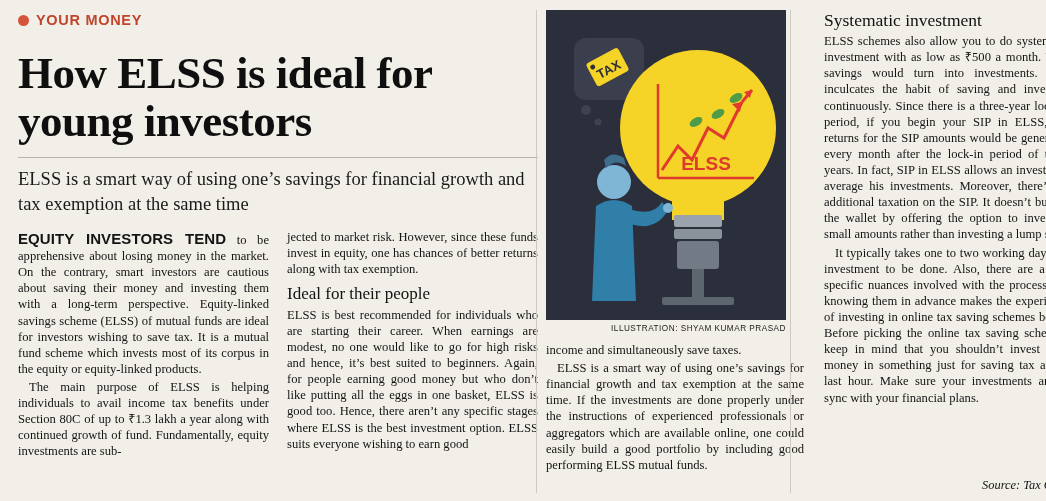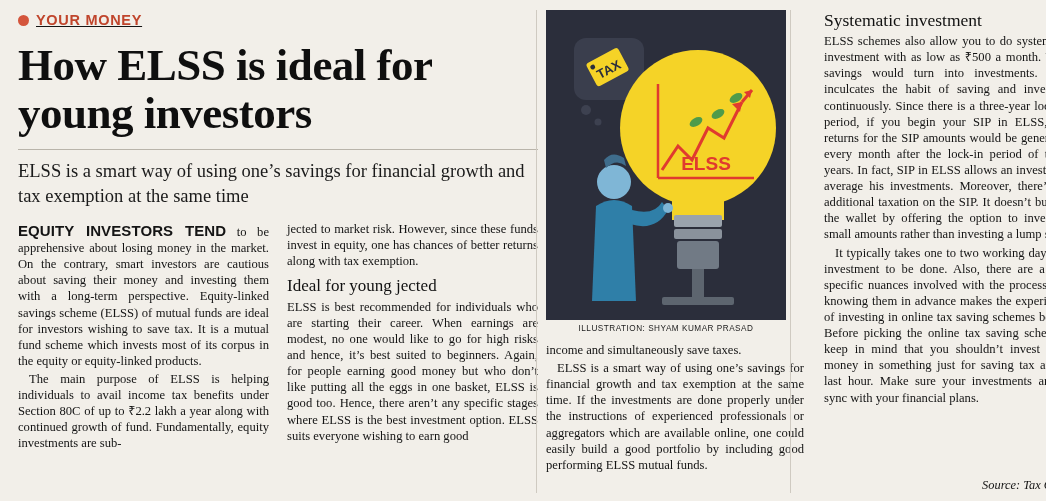--- a/index.html
+++ b/index.html
@@ -29,22 +29,21 @@
     width: 520px;
     flex: 0 0 520px;
     display: flex;
     flex-direction: column;
   }
 
   .kicker {
     display: flex;
     align-items: center;
     gap: 7px;
-    margin: 2px 0 12px 0;
-    text-decoration: underline;
+    margin: 2px 0 20px 0;
   }
   .kicker-dot {
     width: 11px;
     height: 11px;
     border-radius: 50%;
     background: #d4553c;
     display: inline-block;
   }
   .kicker-text {
     font-family: "Liberation Sans", sans-serif;
@@ -133,21 +132,21 @@
     background: #2b2e3b;
   }
   .illus-credit {
     font-family: "Liberation Sans", sans-serif;
     font-size: 8.2px;
     letter-spacing: 0.5px;
     margin: 4px 0 9px 0;
     color: #222;
     text-transform: uppercase;
     width: 240px;
-    text-align: center;
+    text-align: right;
   }
   .mid-text p.body {
     font-size: 12.6px;
   }
 
   
   .right {
     width: 246px;
     flex: 0 0 246px;
     padding-left: 10px;
@@ -192,26 +191,26 @@
     <hr class="rule">
 
     <div class="standfirst">ELSS is a smart way of using one’s savings for financial growth and tax exemption at the same time</div>
 
     <div class="cols2">
 
       <div class="col">
         <p class="body">
           <span class="lead-in">EQUITY INVESTORS TEND</span><span> to be apprehensive about losing money in the market. On the contrary, smart investors are cautious about saving their money and investing them with a long-term perspective. Equity-linked savings scheme (ELSS) of mutual funds are ideal for investors wishing to save tax. It is a mutual fund scheme which invests most of its corpus in the equity or equity-linked products.</span>
         </p>
-        <p class="body">The main purpose of ELSS is helping individuals to avail income tax benefits under Section 80C of up to ₹2.2 lakh a year along with continued growth of fund. Fundamentally, equity investments are sub-</p>
+        <p class="body">The main purpose of ELSS is helping individuals to avail income tax benefits under Section 80C of up to ₹1.3 lakh a year along with continued growth of fund. Fundamentally, equity investments are sub-</p>
       </div>
 
       <div class="col">
         <p class="body">jected to market risk. However, since these funds invest in equity, one has chances of better returns along with tax exemption.</p>
-        <h2 class="subhead">Ideal for young jected</h2>
+        <h2 class="subhead">Ideal for their people</h2>
         <p class="body">ELSS is best recommended for individuals who are starting their career. When earnings are modest, no one would like to go for high risks and hence, it’s best suited to beginners. Again, for people earning good money but who don’t like putting all the eggs in one basket, ELSS is good too. Hence, there aren’t any specific stages where ELSS is the best investment option. ELSS suits everyone wishing to earn good</p>
       </div>
 
     </div>
   </div>
 
   <div class="middle">
     <div class="illus-wrap">
       <svg class="illus" viewBox="0 0 240 310">
         <rect x="0" y="0" width="240" height="310" fill="#2b2e3b"></rect>

